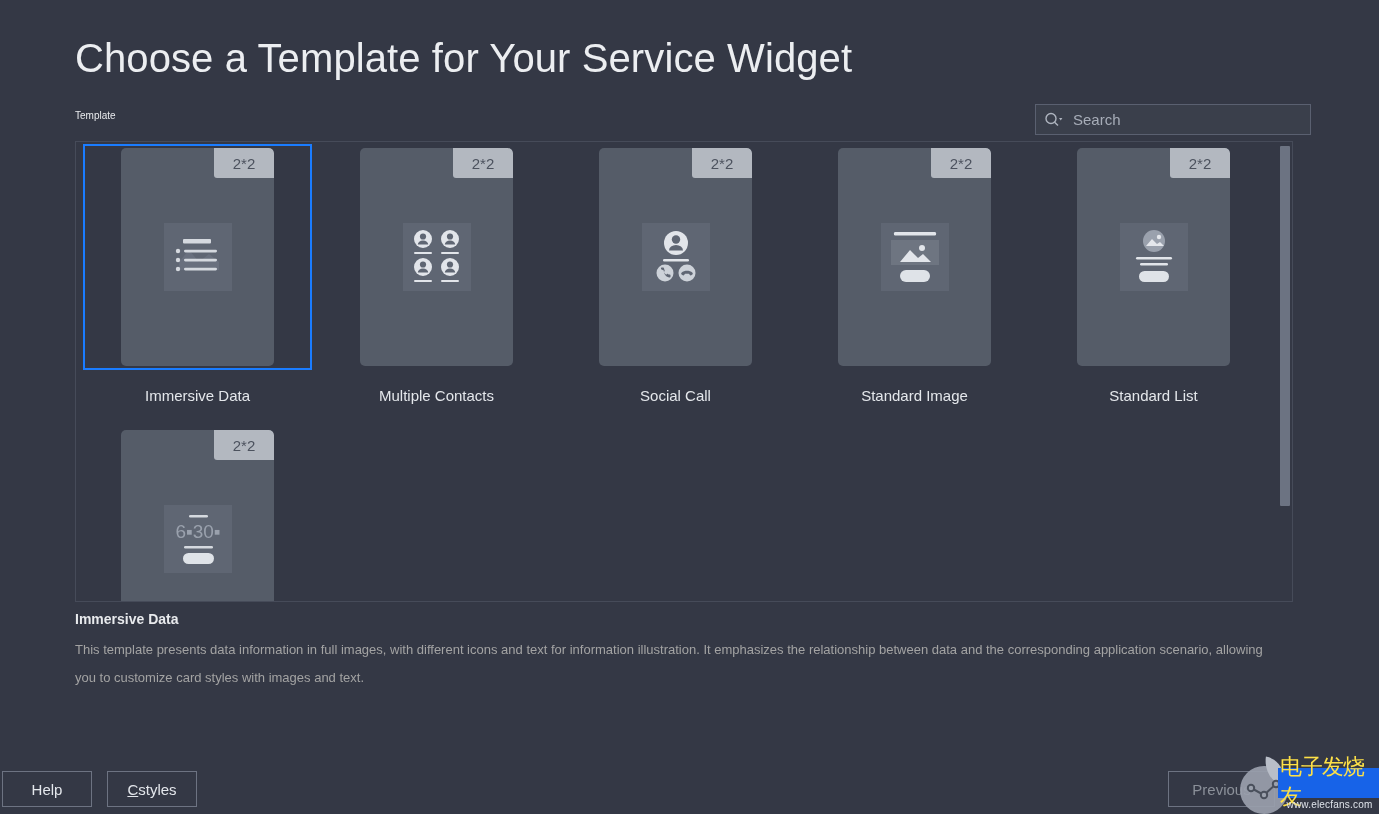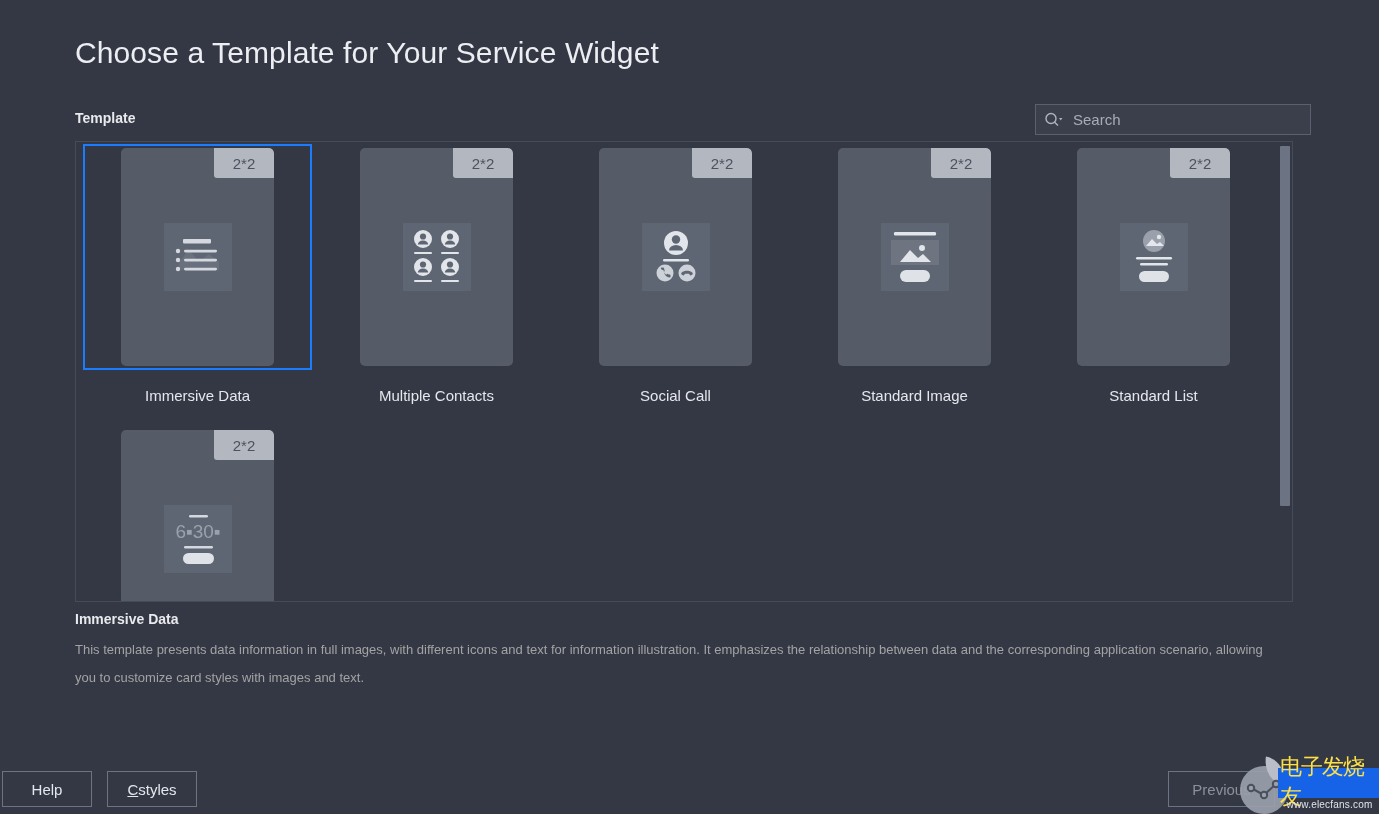--- a/index.html
+++ b/index.html
@@ -16,35 +16,35 @@
     width: 1379px;
     height: 814px;
     background: #343845;
   }
 
   
   .page-title {
     position: absolute;
     left: 75px;
     top: 36px;
-    font-size: 30px;
+    font-size: 40px;
     font-weight: 400;
     letter-spacing: 0.1px;
     color: #eceef1;
     white-space: nowrap;
     text-align: center;
   }
 
   
   .section-label {
     position: absolute;
     left: 75px;
     top: 110px;
-    font-size: 14px;
-    font-weight: 700;
+    font-size: 10px;
+    font-weight: 400;
     color: #e8eaed;
   }
   .search-box {
     position: absolute;
     left: 1035px;
     top: 104px;
     width: 276px;
     height: 31px;
     background: #3a3f4b;
     border: 1px solid #5a6070;

